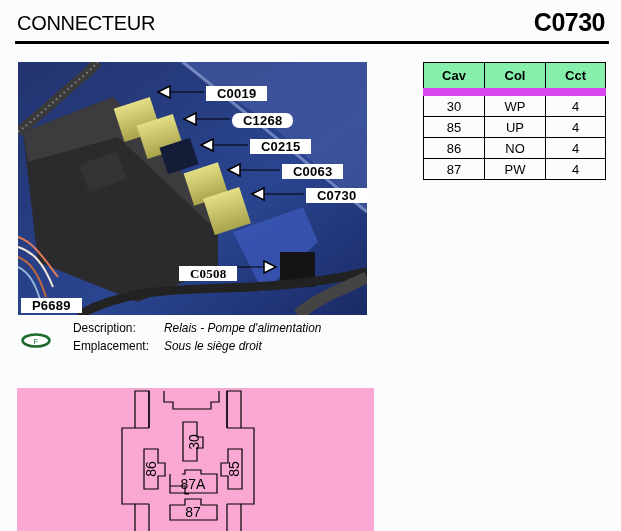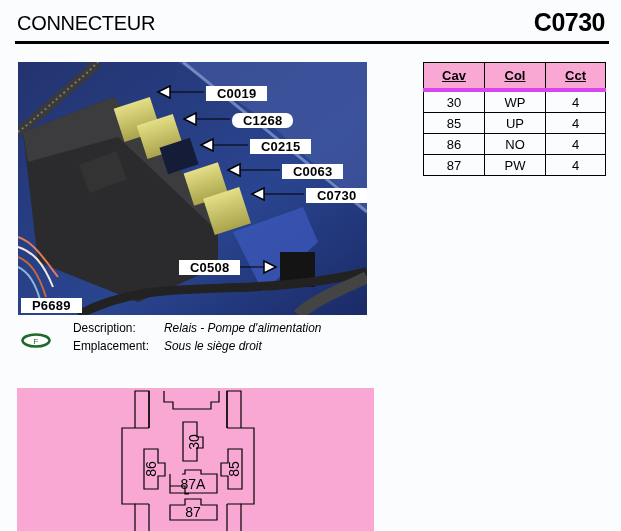--- a/index.html
+++ b/index.html
@@ -15,21 +15,21 @@
   .photo { position:absolute; left:18px; top:62px; width:349px; height:253px; overflow:hidden; background:#1d2f6e; }
   .photo svg { position:absolute; left:0; top:0; }
   .callout {
     position:absolute; background:#fff; font-weight:bold; font-size:13px; line-height:15px;
     padding:0 11px; color:#000; letter-spacing:0.2px;
   }
 
   
   table.pins { position:absolute; left:423px; top:62px; border-collapse:collapse; font-size:13px; }
   table.pins th, table.pins td { border:1px solid #000; text-align:center; height:20px; padding:0; }
-  table.pins th { background:#f9a8d4; font-weight:bold; height:25px; border-bottom:4px solid #d946ef;text-decoration:underline; }
+  table.pins th { background:#86efac; font-weight:bold; height:25px; border-bottom:8px solid #d946ef; }
   table.pins col.c1 { width:61px; } table.pins col.c2 { width:61px; } table.pins col.c3 { width:60px; }
 
   
   .desc-icon { position:absolute; left:21px; top:333px; width:30px; height:15px; }
   .desc-label { position:absolute; left:73px; font-size:13.5px; transform:scaleX(0.88); transform-origin:left; }
   .desc-val { position:absolute; left:164px; font-size:13.5px; font-style:italic; transform:scaleX(0.88); transform-origin:left; }
 
   
   .diagram { position:absolute; left:17px; top:388px; width:357px; height:159px; background:#f9a8d4; }
 </style>
@@ -99,21 +99,21 @@
         <polygon points="234,132 246,126 246,138" stroke-width="1.5"></polygon>
       <line x1="200" y1="205" x2="258" y2="205"></line>
         <polygon points="258,205 246,199 246,211" stroke-width="1.5"></polygon>
     </g>
   </svg>
   <div class="callout" style="left:188px; top:24px;">C0019</div>
   <div class="callout" style="left:214px; top:51px;border-radius:7px;">C1268</div>
   <div class="callout" style="left:232px; top:77px;">C0215</div>
   <div class="callout" style="left:264px; top:102px;">C0063</div>
   <div class="callout" style="left:288px; top:126px;">C0730</div>
-  <div class="callout" style="left:161px; top:198px;">C0508</div>
+  <div class="callout" style="left:161px; top:204px;font-family:Liberation Serif, serif;">C0508</div>
   <div class="callout" style="left:3px; top:236px;">P6689</div>
 </div>
 
 <table class="pins">
   <colgroup>
       <col class="c1">
       <col class="c2">
       <col class="c3">
     </colgroup>
   <thead>

